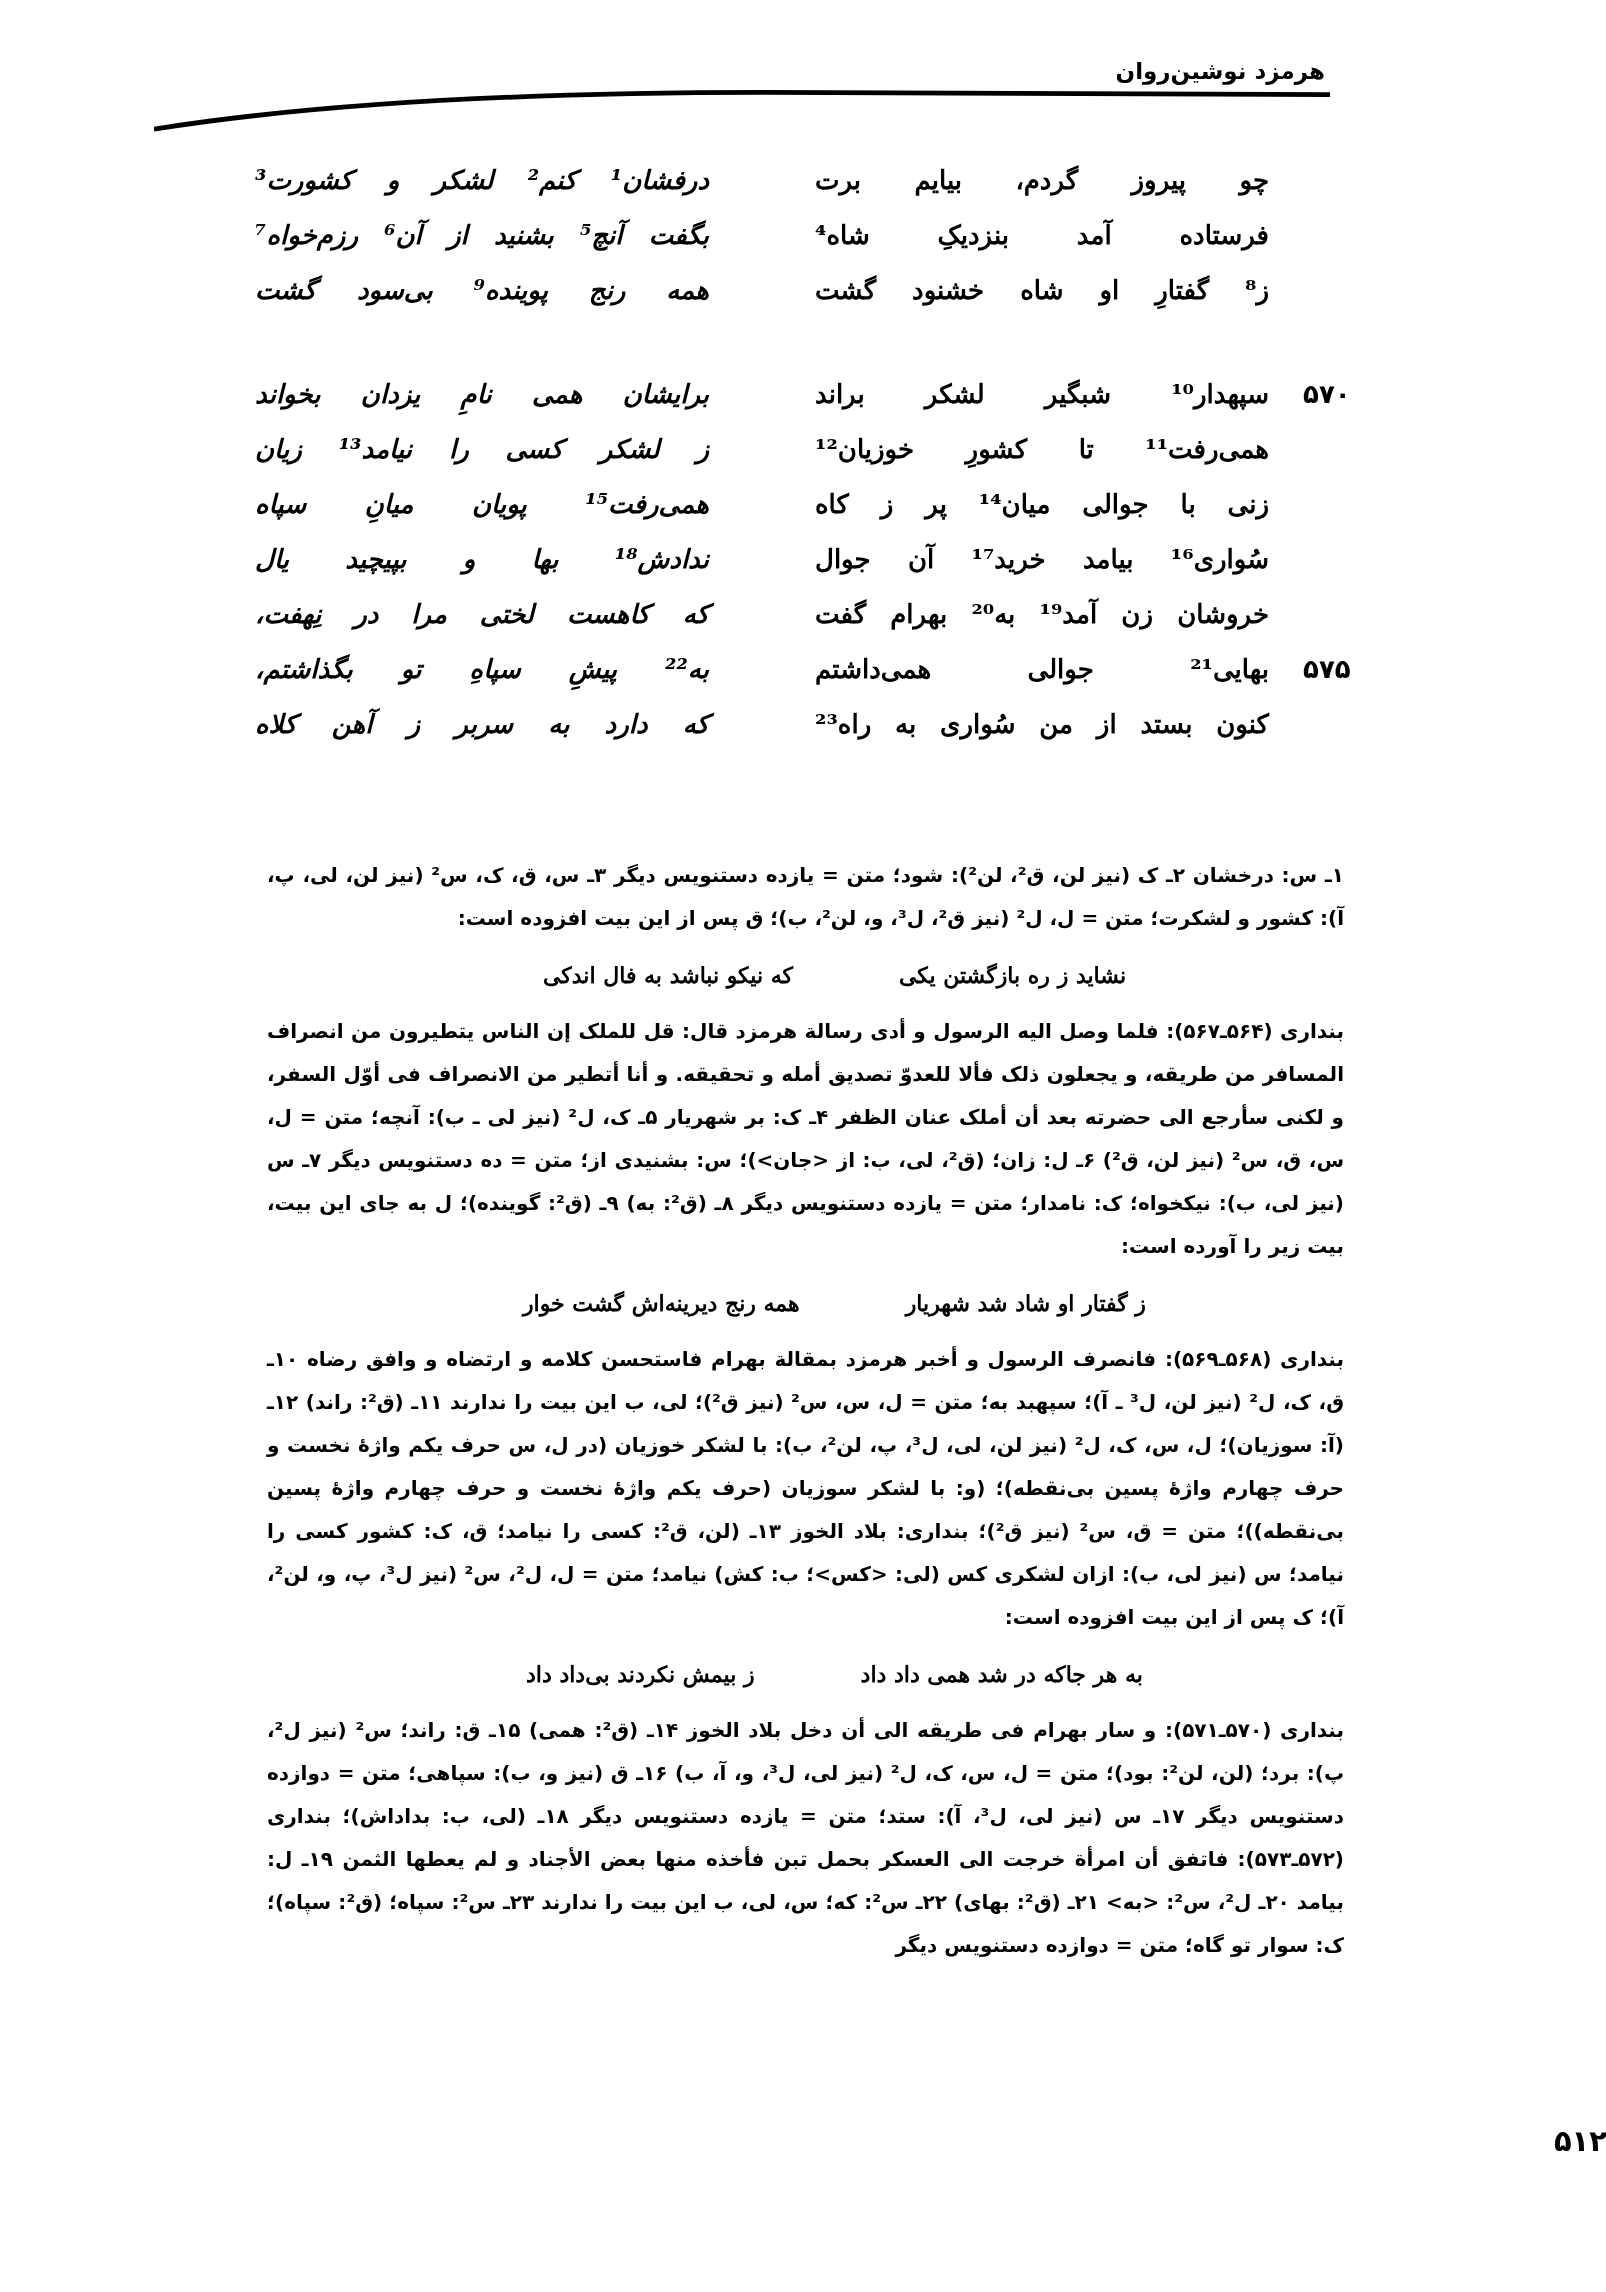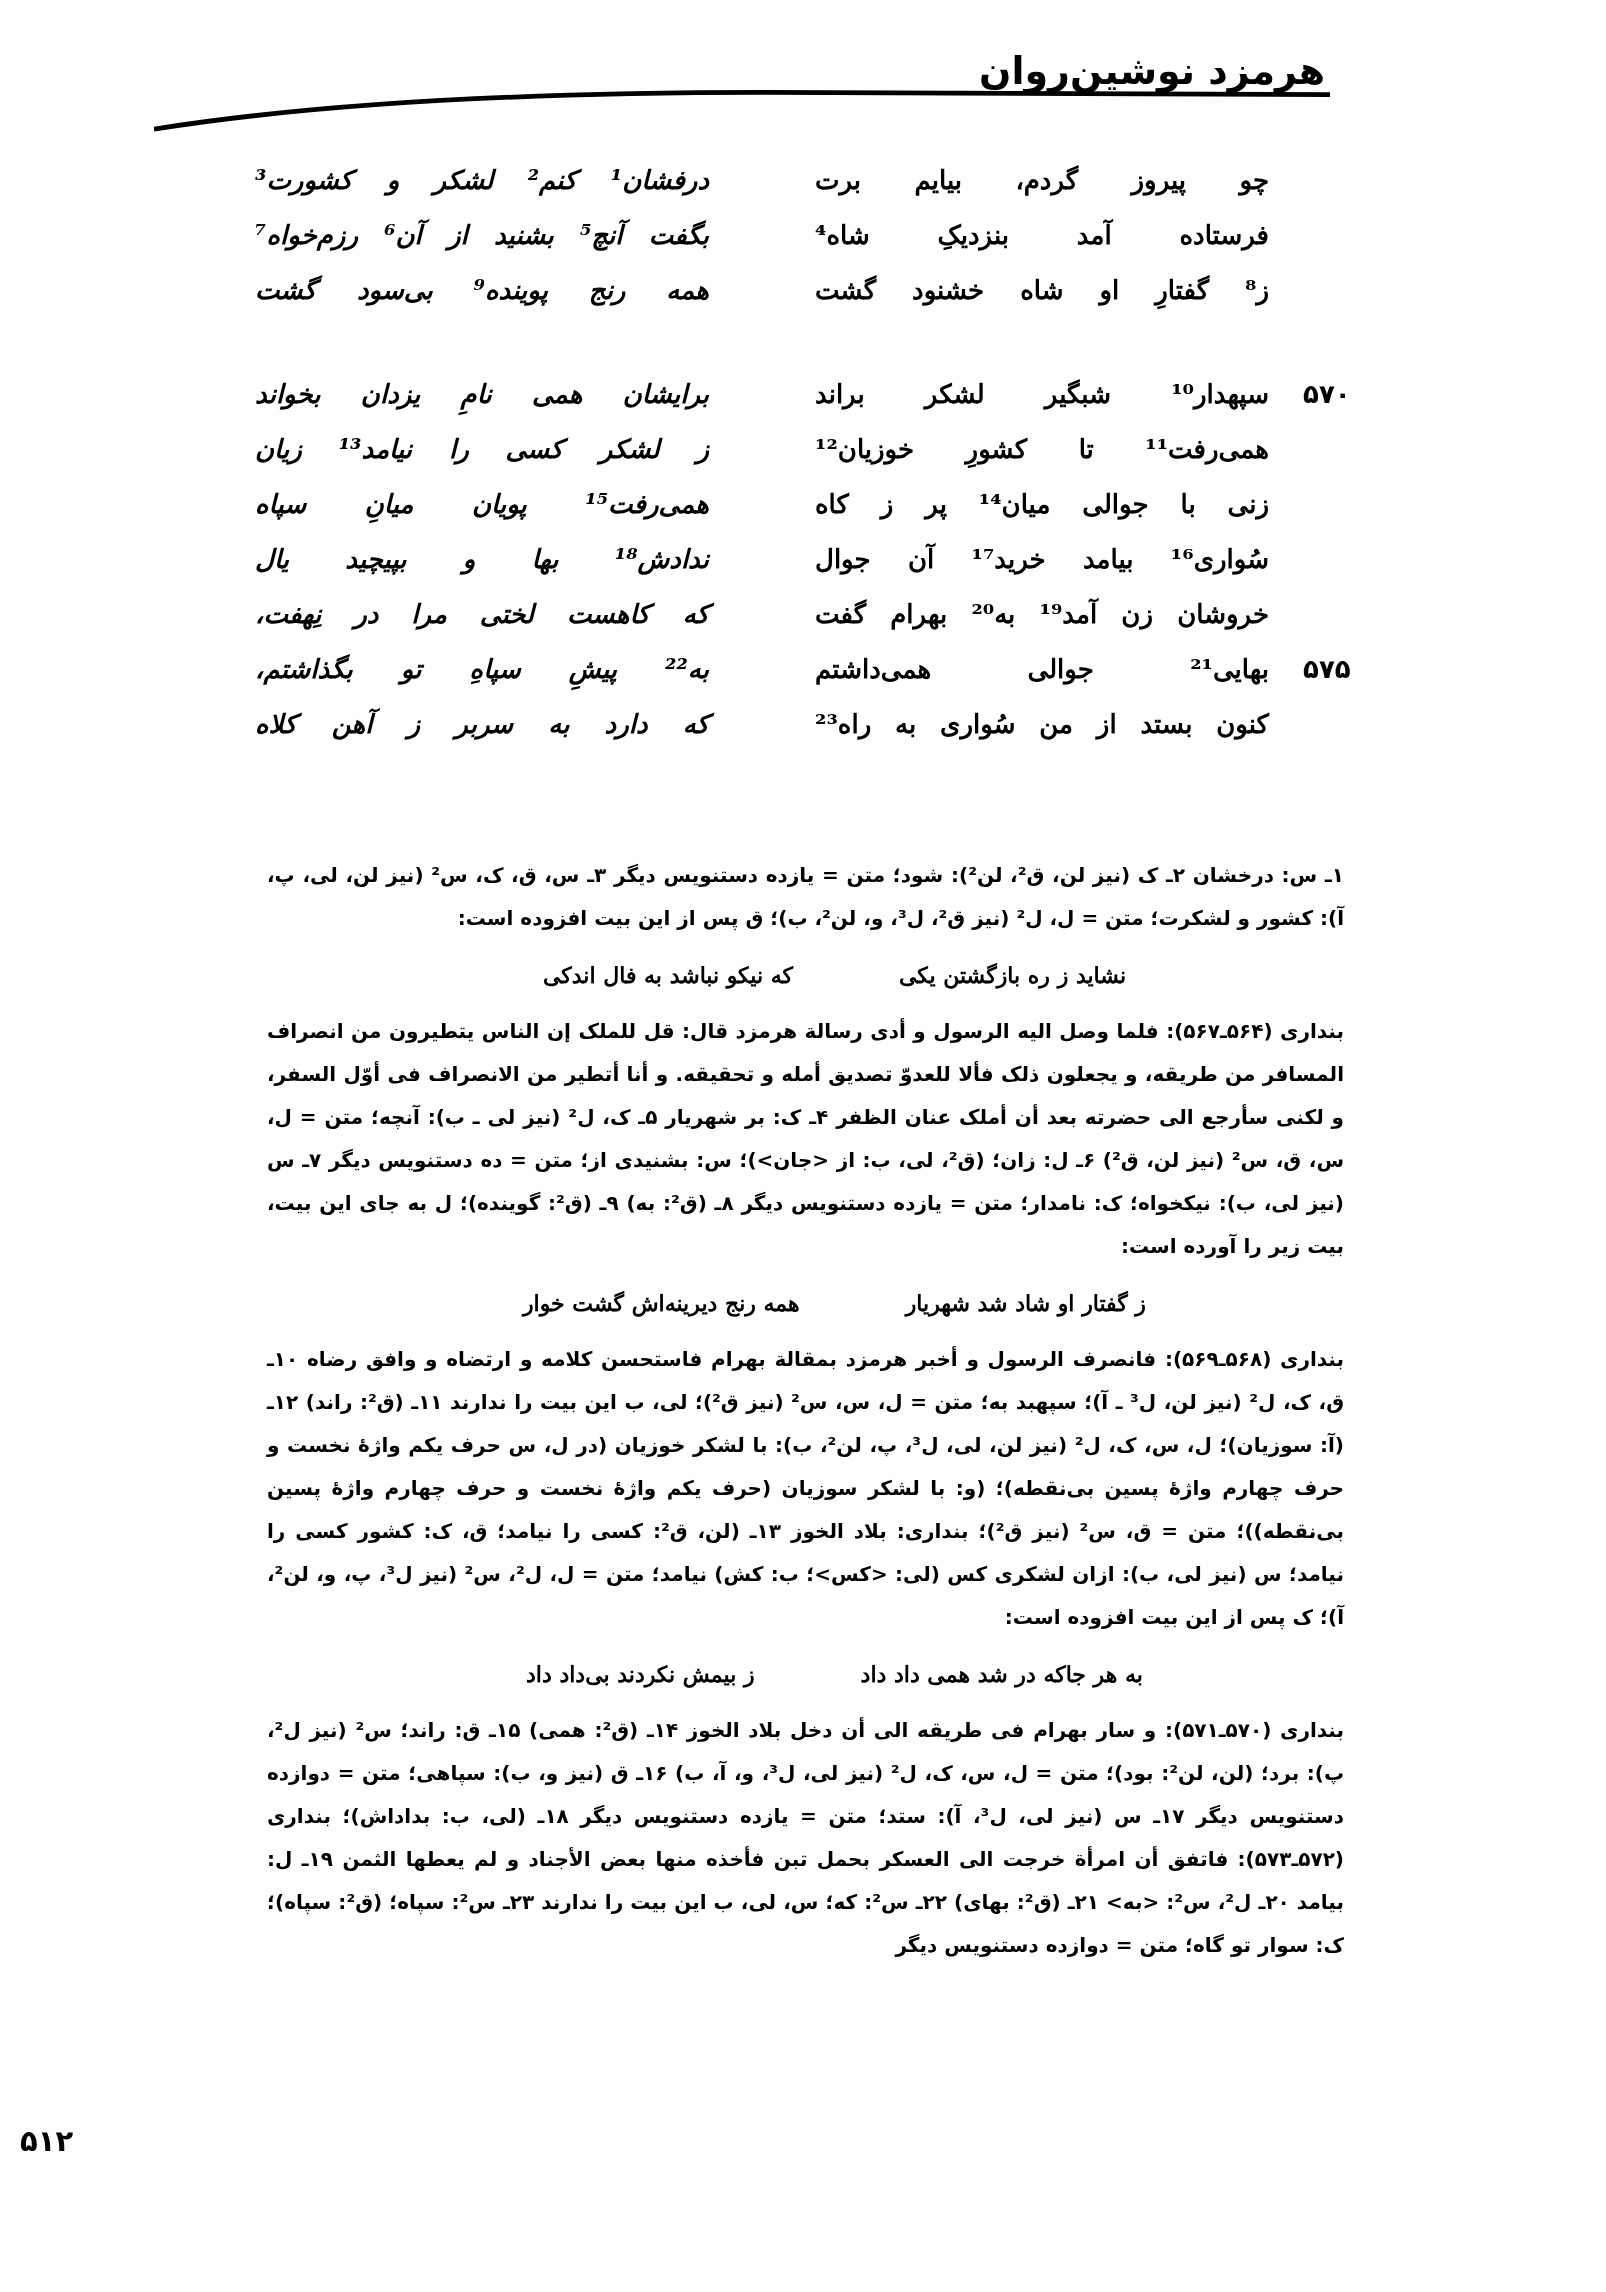--- a/index.html
+++ b/index.html
@@ -6,21 +6,21 @@
   body {
     width: 1607px; height: 2292px; position: relative; overflow: hidden;
     font-family: "DejaVu Sans", sans-serif; color: #000000;
   }
   .page { position: absolute; inset: 0; }
 
   
   .running-head {
     position: absolute; top: 50px; right: 282px;
     font-family: "DejaVu Sans", sans-serif; font-weight: bold;
-    font-size: 38px; line-height: 42px; direction: rtl; white-space: nowrap;
+    font-size: 23px; line-height: 42px; direction: rtl; white-space: nowrap;
   }
   .head-rule { position: absolute; left: 154px; top: 85px; width: 1178px; height: 48px; }
 
   
   .verse-block { position: absolute; right: 251px; width: 1101px; }
   .verse-block.b1 { top: 153px; }
   .verse-block.b2 { top: 367px; }
   .verse {
     position: relative; height: 55px; direction: rtl;
     font-family: "DejaVu Serif", serif; font-weight: bold; font-size: 26px; line-height: 55px;
@@ -47,21 +47,21 @@
   }
   .fn-para { margin: 12px; }
   .fn-couplet {
     display: flex; flex-direction: row; justify-content: center; gap: 106px;
     font-family: "DejaVu Serif", serif; font-weight: bold; font-size: 22px; line-height: 46px;
     padding-left: 58px;
   }
   .fn-couplet span { white-space: nowrap; }
 
   .page-number {
-    position: absolute; top: 2124px; left: 0; right: 0; text-align: left;
+    position: absolute; top: 2124px; left: 0; right: 0; text-align: right;
     font-family: "DejaVu Sans", sans-serif; font-weight: bold; font-size: 29px; padding-left: 20px;
   }
 </style>
 </head>
 <body>
 
 <div class="page">
 
   <div class="running-head">هرمزد نوشین‌روان</div>
   <svg class="head-rule" viewBox="0 0 1220 50" preserveAspectRatio="none">

